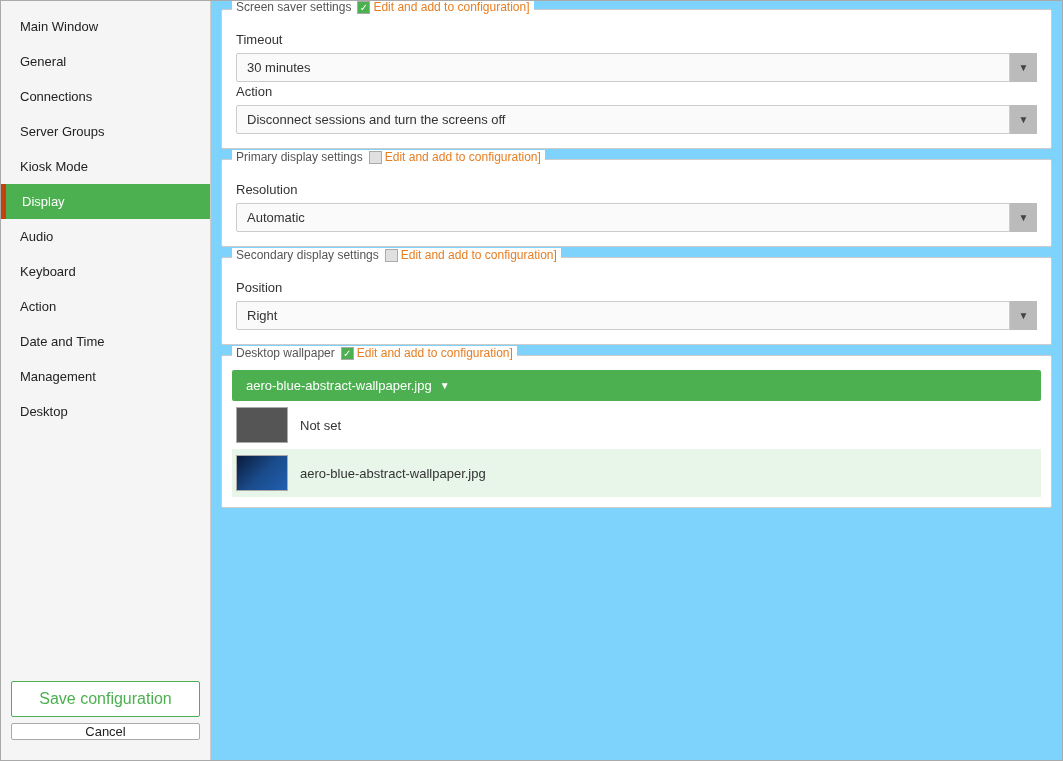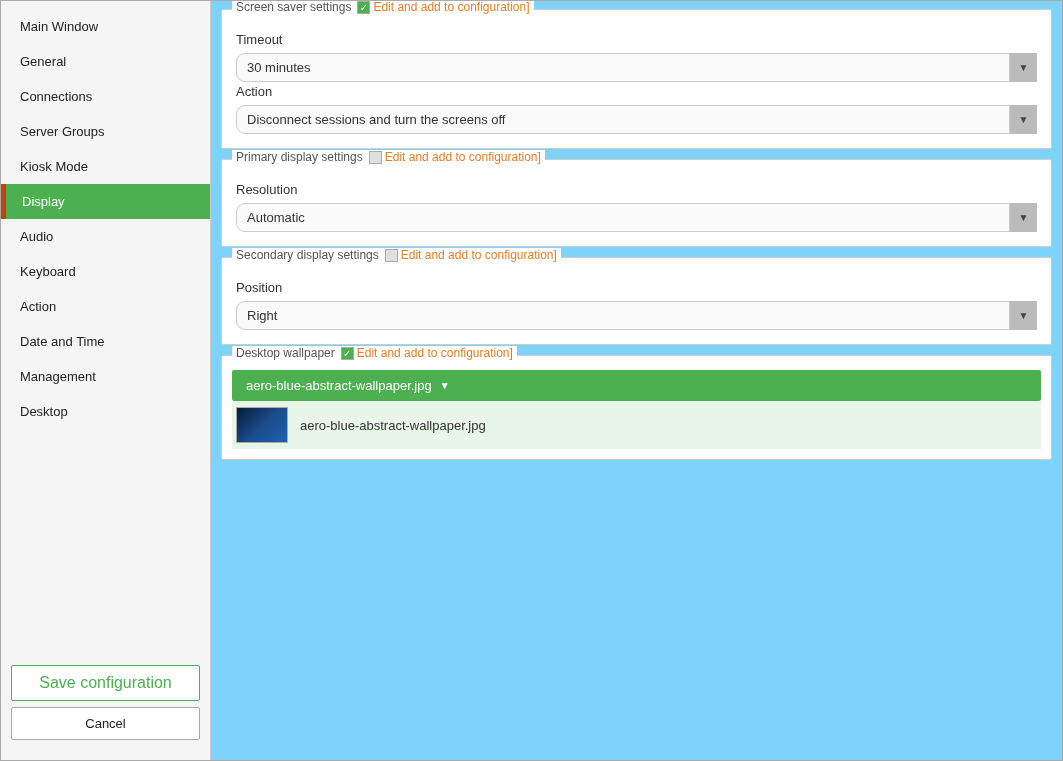--- a/index.html
+++ b/index.html
@@ -55,21 +55,21 @@
     .btn-save {
       padding: 8px 0;
       background: #fff;
       color: #4caf50;
       border: 1px solid #4caf50;
       cursor: pointer;
       font-size: 16px;
       border-radius: 2px;
     }
     .btn-cancel {
-      padding: 8px 0;
+      padding: 0 0;
       background: #fff;
       color: #222;
       border: 1px solid #aaa;
       cursor: pointer;
       font-size: 13px;
       border-radius: 2px;
     }
     
     .main-content {
       flex: 1;
@@ -136,21 +136,21 @@
     }
     
     .dropdown-wrapper {
       position: relative;
       width: 100%;
     }
     .dropdown {
       width: 100%;
       padding: 6px 30px 6px 10px;
       border: 1px solid #ccc;
-      border-radius: 9px;
+      border-radius: 2px;
       background: #fafafa;
       font-size: 13px;
       color: #333;
       appearance: none;
       -webkit-appearance: none;
       cursor: pointer;
     }
     .dropdown-arrow {
       position: absolute;
       right: 0;
@@ -361,20 +361,24 @@
         </span>
       </div>
 
       <div class="wallpaper-selected-bar">
         <span>aero-blue-abstract-wallpaper.jpg</span>
         <span class="wallpaper-dropdown-arrow">▼</span>
       </div>
 
       <div class="wallpaper-list">
 
+        <div class="wallpaper-item">
+          <div class="wallpaper-thumb wallpaper-thumb-empty"></div>
+          <span>Not set</span>
+        </div>
 
         <div class="wallpaper-item selected">
           <div class="wallpaper-thumb wallpaper-thumb-blue"></div>
           <span>aero-blue-abstract-wallpaper.jpg</span>
         </div>
       </div>
     </div>
 
   </div>
 </div>

